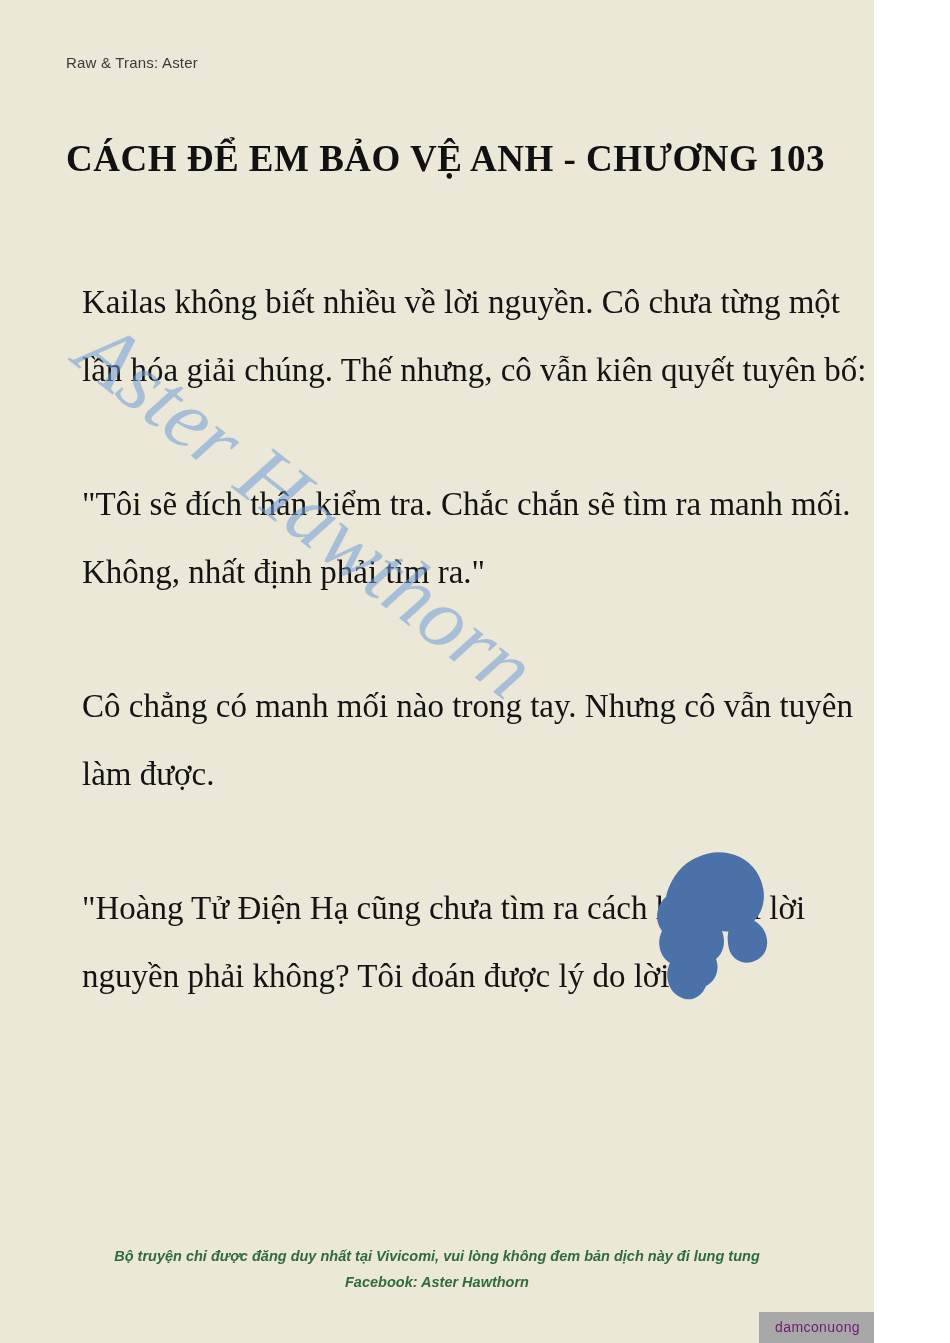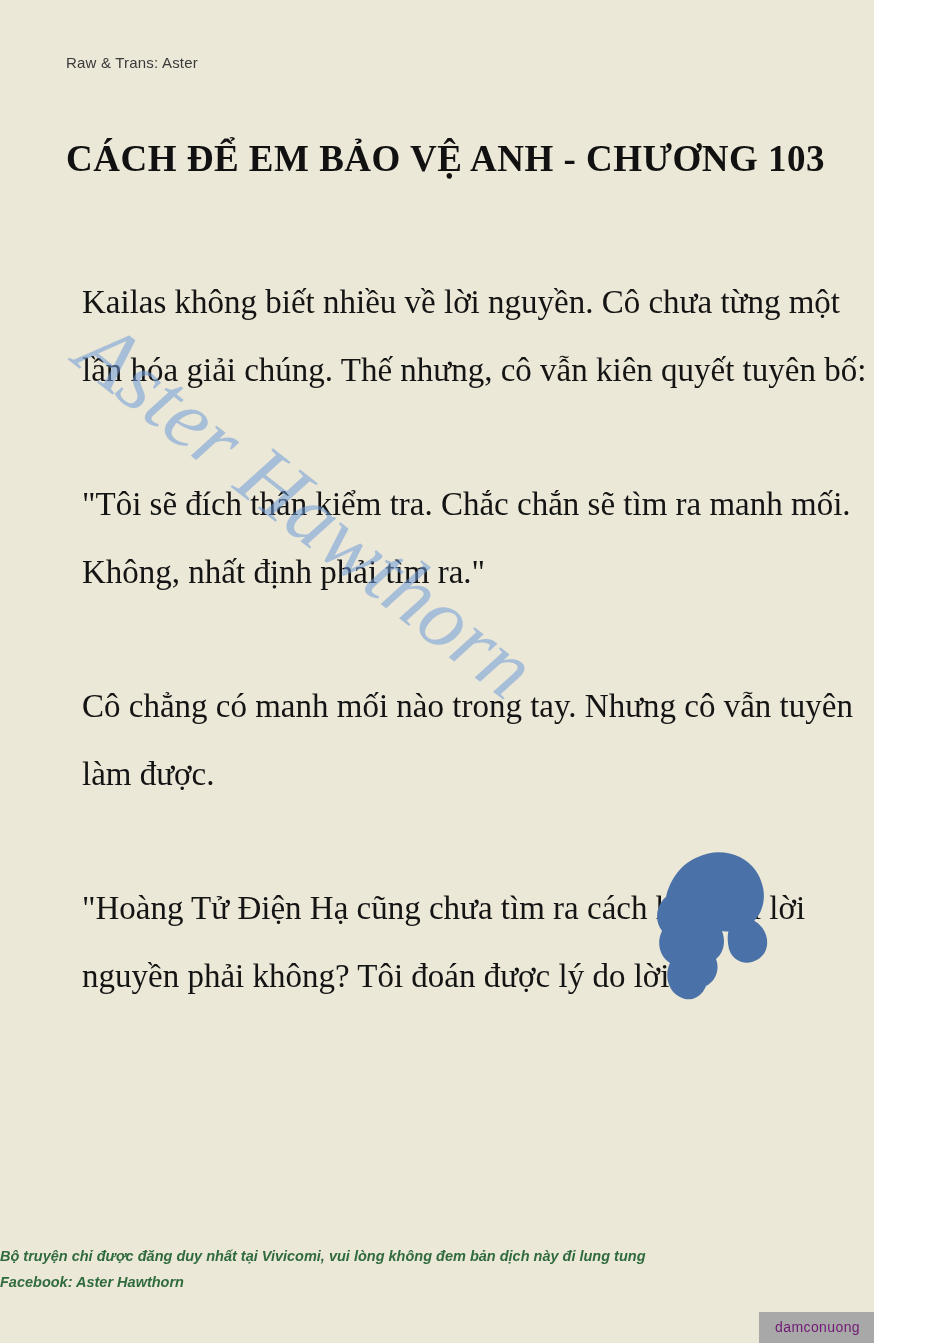--- a/index.html
+++ b/index.html
@@ -77,21 +77,21 @@
     left: 640px;
     width: 150px;
     height: 160px;
     pointer-events: none;
   }
   .footer {
     position: absolute;
     left: 0;
     right: 0;
     bottom: 48px;
-    text-align: left;
+    text-align: center;
     font-family: "Liberation Sans", sans-serif;
     font-size: 14.5px;
     font-weight: bold;
     font-style: italic;
     color: #2f6b3d;
     line-height: 26px;
   }
   .footer div {
     white-space: nowrap;
   }

